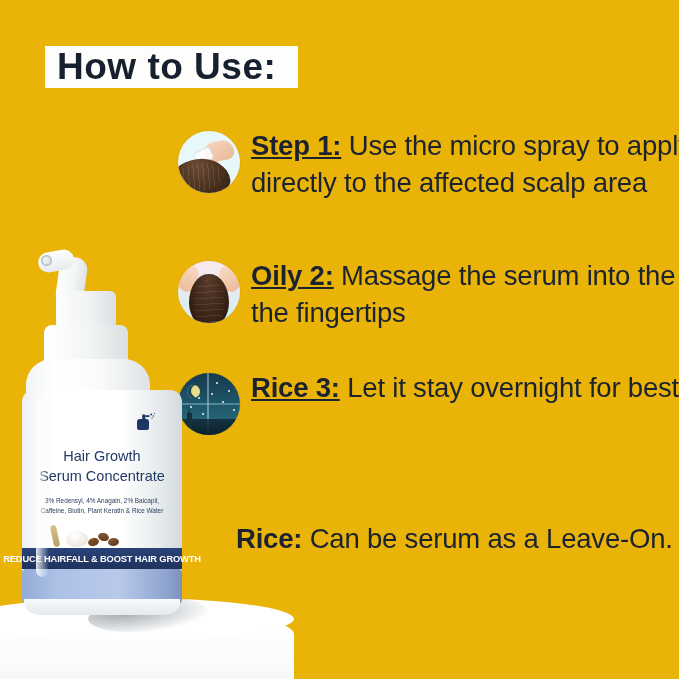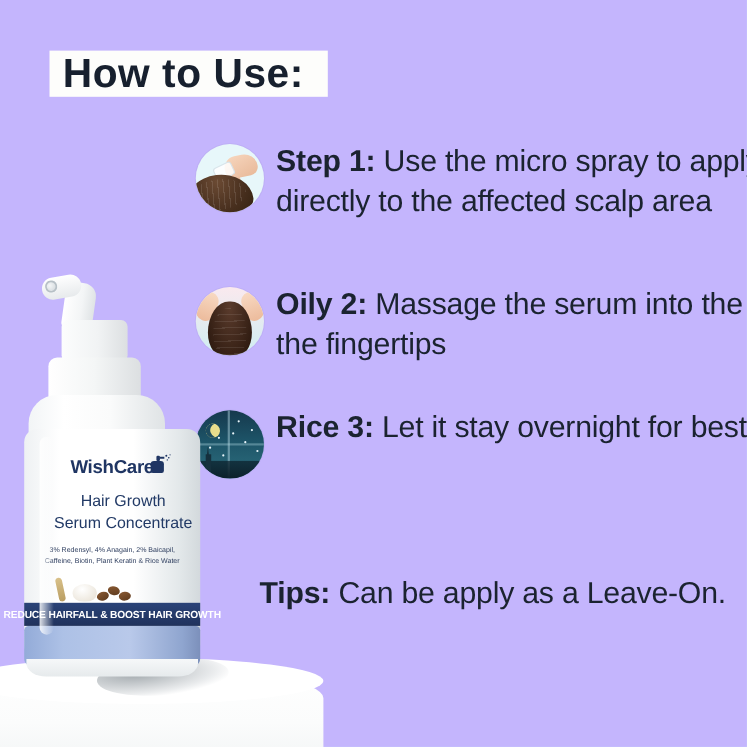--- a/index.html
+++ b/index.html
@@ -3,21 +3,21 @@
 <meta charset="utf-8">
 <style>
   html,body{margin:0;padding:0;}
   body{
     width:679px;height:679px;
     background:#cdfafc;
     font-family:"Liberation Sans", sans-serif;
     overflow:hidden;
     position:relative;
   }
-  #stage{position:relative;width:679px;height:679px;overflow:hidden;background:#c4b5fd;}
+  #stage{position:relative;width:679px;height:679px;overflow:hidden;background:#eab308;}
 
   
   #title-banner{
     position:absolute;left:45px;top:46px;width:253px;height:42px;
     background:#fdfdfb;
   }
   #page-title{
     position:absolute;left:57px;top:44px;
     font-size:37px;font-weight:700;letter-spacing:.5px;
     color:#17202e;line-height:46px;white-space:nowrap;
@@ -27,21 +27,21 @@
   .step-row{position:absolute;}
   .step-icon{
     position:absolute;left:0;top:0;width:62px;height:62px;border-radius:50%;
     overflow:hidden;box-shadow:0 0 0 1px rgba(0,0,0,.03);
   }
   .step-text{
     position:absolute;left:73px;top:-4px;width:590px;
     font-size:27.5px;line-height:37px;color:#1b2330;
     letter-spacing:-.2px;
   }
-  .step-text b{font-weight:700;}
+  .step-text b{font-weight:700;text-decoration:underline;}
 
   
   .ic1{background:#e7f7fa;position:relative;}
   .ic1 .hair{
     position:absolute;left:-10px;bottom:-6px;width:62px;height:40px;
     background:radial-gradient(ellipse at 50% 15%, #6b4a33 0%, #49301f 55%, #31200f 100%);
     border-radius:50% 50% 45% 45%/62% 62% 38% 38%;
     transform:rotate(-7deg);
   }
   .ic1 .hair:after{
@@ -167,21 +167,21 @@
   }
   .label-brand{
     position:absolute;left:0;top:25px;width:160px;text-align:center;
     font-size:17px;font-weight:700;color:#1f3563;letter-spacing:-.3px;
   }
   .logo-mark{
     position:absolute;left:112px;top:22px;width:22px;height:20px;
   }
   .label-product{
     position:absolute;left:0;top:56px;width:160px;text-align:center;
-    font-size:14.5px;line-height:20px;color:#223a66;font-weight:400;padding-left:10px;
+    font-size:14.5px;line-height:20px;color:#223a66;font-weight:400;
   }
   .label-ingredients{
     position:absolute;left:6px;top:106px;width:148px;text-align:center;
     font-size:6.4px;line-height:9.5px;color:#2d3d5e;
   }
   .botanical{
     position:absolute;left:6px;top:131px;width:148px;height:26px;overflow:hidden;
   }
   .bo-wheat{
     position:absolute;left:24px;bottom:0;width:6px;height:22px;
@@ -273,37 +273,36 @@
       <div class="star" style="left:24px;top:40px;"></div>
       <div class="city"></div>
       <div class="spire"></div>
     </div>
     <div class="step-text">
       <b>Rice 3:</b><span> Let it stay overnight for best results</span>
     </div>
   </div>
 
   <div id="tips">
-    <b>Tips:</b><span> Can be apply as a Leave-On.</span><br>
+    <b>Rice:</b><span> Can be serum as a Leave-On.</span><br>
   </div>
 
   <div id="pedestal"></div>
   <div id="pedestal-top"></div>
   <div id="pedestal-shadow"></div>
 
   <div id="bottle">
     <div class="nozzle-neck"></div>
     <div class="nozzle-tip"></div>
     <div class="nozzle-hole"></div>
     <div class="pump-collar"></div>
     <div class="pump-base"></div>
     <div class="shoulder"></div>
 
     <div class="bottle-body">
-      <div class="label-brand">WishCare</div>
       <div class="logo-mark">
         <svg viewBox="0 0 22 20" width="22" height="20" aria-hidden="true">
           <path d="M6 7 h6 a3 3 0 0 1 3 3 v6 a2 2 0 0 1 -2 2 h-8 a2 2 0 0 1 -2 -2 v-6 a3 3 0 0 1 3 -3 z" fill="#1f3563"></path>
           <rect x="8.2" y="2.4" width="3.2" height="4.8" rx="1" fill="#1f3563"></rect>
           <path d="M11.4 3.2 h4 v1.8 h-4 z" fill="#1f3563"></path>
           <circle cx="17.2" cy="2.4" r="0.9" fill="#1f3563"></circle>
           <circle cx="19.4" cy="4.1" r="0.75" fill="#1f3563"></circle>
           <circle cx="18.1" cy="6.1" r="0.6" fill="#1f3563"></circle>
           <circle cx="20.6" cy="1.5" r="0.55" fill="#1f3563"></circle>
         </svg>

